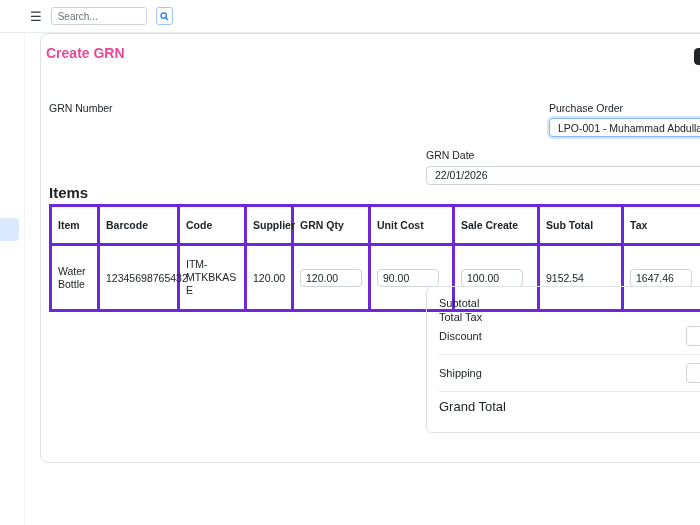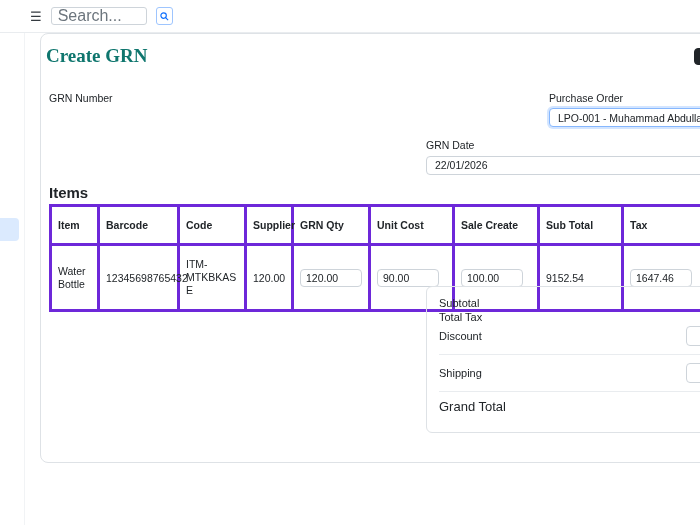--- a/index.html
+++ b/index.html
@@ -4,41 +4,41 @@
 <style>
   * { margin: 0; padding: 0; box-sizing: border-box; }
   html, body { width: 700px; height: 525px; overflow: hidden; background: #ffffff;
     font-family: "Liberation Sans", sans-serif; color: #212529; }
 
   
   .topbar { position: absolute; top: 0; left: 0; width: 700px; height: 33px;
     background: #fff; border-bottom: 1px solid #e9ecef; display: flex; align-items: center;
     padding-left: 30px; gap: 9px; z-index: 20; }
   .hamburger { font-size: 13px; color: #343a40; cursor: pointer; line-height: 1; }
-  .search-input { width: 96px; height: 18px; font-size: 16px; padding: 2px 6px;
+  .search-input { width: 96px; height: 18px; font-size: 10px; padding: 2px 6px;
     border: 1px solid #ced4da; border-radius: 3px; color: #212529; outline: none;
     font-family: "Liberation Sans", sans-serif; }
   .search-input::placeholder { color: #6c757d; }
   .search-btn { width: 17px; height: 18px; border: 1px solid #9ec5fe; background: #fff;
     border-radius: 3px; display: flex; align-items: center; justify-content: center; cursor: pointer; }
 
   
   .sidebar { position: absolute; top: 33px; left: 0; width: 25px; height: 492px;
     background: #fff; border-right: 1px solid #f1f3f5; z-index: 10; }
   .sidebar-active { position: absolute; top: 185px; left: 0; width: 19px; height: 23px;
     background: #dbeafe; border-radius: 0 4px 4px 0; cursor: pointer; }
 
   
   .card { position: absolute; top: 33px; left: 40px; width: 748px; height: 430px;
     background: #fff; border: 1px solid #dee2e6; border-radius: 8px; }
-  .page-title { position: absolute; top: 11px; left: 5px; font-size: 19px; font-weight: 600; color: #0f766e; font-family: Liberation Serif, serif; }
+  .page-title { position: absolute; top: 11px; left: 5px; font-size: 14px; font-weight: 600; color: #ec4899; }
   .save-button { position: absolute; top: 14px; left: 653px; width: 70px; height: 17px;
     background: #212529; border: 1px solid #212529; border-radius: 4px; cursor: pointer; }
 
-  .field { position: absolute; }
+  .field { position: absolute; margin-top: 10px; }
   .field-label { font-size: 10.5px; color: #212529; display: block; margin-bottom: 4px; }
   .text-input { width: 100%; height: 19px; font-size: 10.5px; padding: 2px 8px;
     border: 1px solid #ced4da; border-radius: 4px; color: #212529; outline: none;
     font-family: "Liberation Sans", sans-serif; background: #fff; }
   .select-box { width: 100%; height: 19px; font-size: 10.5px; padding: 2px 8px;
     border: 1px solid #86b7fe; border-radius: 4px; background: #fff;
     box-shadow: 0 0 0 2px rgba(13,110,253,.18); display: flex; align-items: center;
     white-space: nowrap; overflow: hidden; cursor: pointer; }
 
   .f-grn-number     { top: 58px; left: 8px;   width: 237px; }

